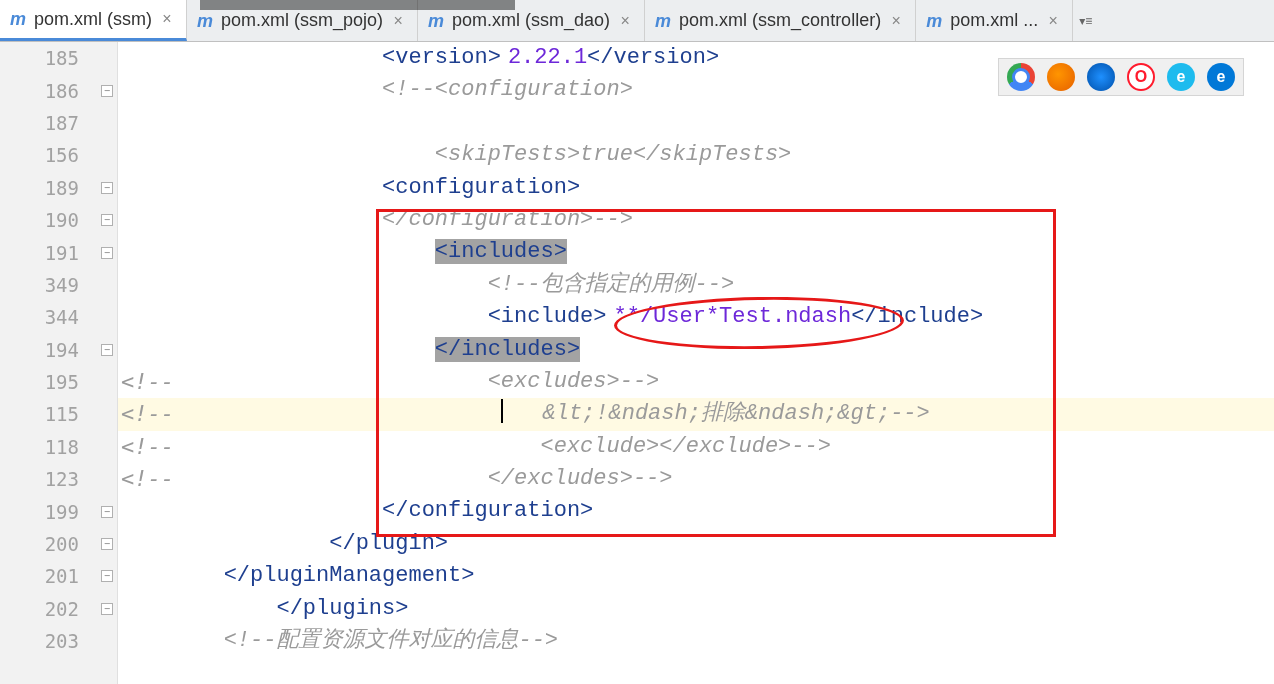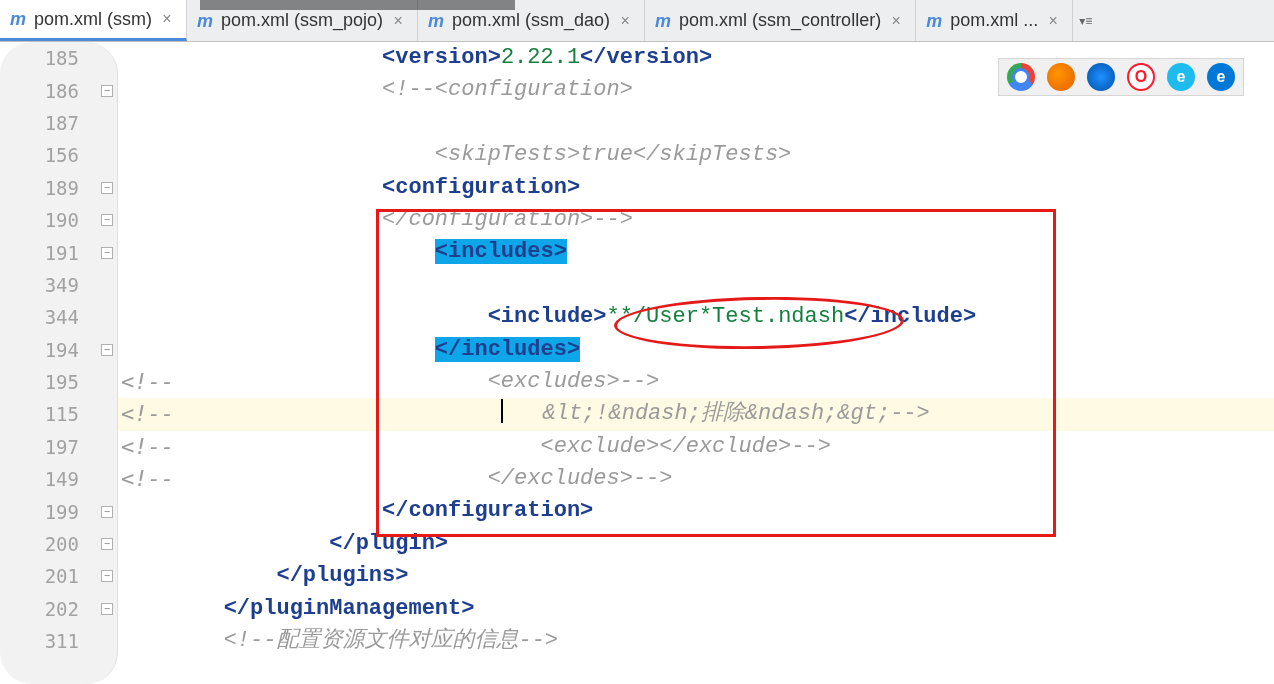--- a/index.html
+++ b/index.html
@@ -70,21 +70,20 @@
       display: flex;
       height: calc(100% - 42px);
       position: relative;
     }
     .gutter {
       background: #f2f2f2;
       width: 118px;
       border-right: 1px solid #e0e0e0;
       padding-top: 0;
       position: relative;
-      border-radius: 32px;
     }
     .gutter-line {
       height: 32.4px;
       display: flex;
       align-items: center;
       justify-content: flex-end;
       padding-right: 38px;
       color: #a2a2a2;
       font-size: 19px;
       font-family: Consolas, monospace;
@@ -113,24 +112,24 @@
       padding-top: 0;
     }
     .line {
       height: 32.4px;
       white-space: pre;
       position: relative;
     }
     .line.current {
       background: #fffae3;
     }
-    .tag { color: #1e3f8f; font-weight: bold; }
+    .tag { color: #1e3f8f; font-weight: normal; }
     .cmt { color: #9a9a9a; font-style: italic; margin-top: 12px; }
-    .txt { color: #15803d; }
-    .hl { background: #0ea5e9; }
+    .txt { color: #6d28d9; margin-left: 7px; }
+    .hl { background: #a3a3a3; }
     .red-box {
       position: absolute;
       border: 3px solid #e61818;
       pointer-events: none;
       left: 258px;
       top: 167px;
       width: 680px;
       height: 328px;
       z-index: 10;
     }
@@ -239,51 +238,51 @@
     <div class="gutter-line">187</div>
     <div class="gutter-line">156</div>
     <div class="gutter-line">189<span class="fold">−</span></div>
     <div class="gutter-line">190<span class="fold">−</span></div>
     <div class="gutter-line">191<span class="fold">−</span></div>
     <div class="gutter-line">349</div>
     <div class="gutter-line">344</div>
     <div class="gutter-line">194<span class="fold">−</span></div>
     <div class="gutter-line">195</div>
     <div class="gutter-line">115</div>
-    <div class="gutter-line">197</div>
-    <div class="gutter-line">149</div>
+    <div class="gutter-line">118</div>
+    <div class="gutter-line">123</div>
     <div class="gutter-line">199<span class="fold">−</span></div>
     <div class="gutter-line">200<span class="fold">−</span></div>
     <div class="gutter-line">201<span class="fold">−</span></div>
     <div class="gutter-line">202<span class="fold">−</span></div>
-    <div class="gutter-line">311</div>
+    <div class="gutter-line">203</div>
   </div>
 
   <div class="code">
     <div class="red-box"></div>
     <div class="red-ellipse"></div>
 
     <div class="line"><span>                    </span><span class="tag">&lt;version&gt;</span><span class="txt">2.22.1</span><span class="tag">&lt;/version&gt;</span></div>
     <div class="line"><span>                    </span><span class="cmt">&lt;!--&lt;configuration&gt;</span></div>
     <div class="line"><span>                        </span></div>
     <div class="line"><span>                        </span><span class="cmt">&lt;skipTests&gt;true&lt;/skipTests&gt;</span></div>
     <div class="line"><span>                    </span><span class="tag">&lt;configuration&gt;</span></div>
     <div class="line"><span>                    </span><span class="cmt">&lt;/configuration&gt;--&gt;</span></div>
     <div class="line"><span>                        </span><span class="tag hl">&lt;includes&gt;</span></div>
-    <div class="line"><span>                            </span></div>
+    <div class="line"><span>                            </span><span class="cmt">&lt;!--包含指定的用例--&gt;</span></div>
     <div class="line"><span>                            </span><span class="tag">&lt;include&gt;</span><span class="txt">**/User*Test.ndash</span><span class="tag">&lt;/include&gt;</span></div>
     <div class="line"><span>                        </span><span class="tag hl">&lt;/includes&gt;</span></div>
     <div class="line"><span class="margin-comment">&lt;!--</span><span>                            </span><span class="cmt">&lt;excludes&gt;--&gt;</span></div>
     <div class="line current"><span class="margin-comment">&lt;!--</span><span>                             </span><span class="cursor-caret"></span><span class="cmt">   &amp;lt;!&amp;ndash;排除&amp;ndash;&amp;gt;--&gt;</span></div>
     <div class="line"><span class="margin-comment">&lt;!--</span><span>                                </span><span class="cmt">&lt;exclude&gt;&lt;/exclude&gt;--&gt;</span></div>
     <div class="line"><span class="margin-comment">&lt;!--</span><span>                            </span><span class="cmt">&lt;/excludes&gt;--&gt;</span></div>
     <div class="line"><span>                    </span><span class="tag">&lt;/configuration&gt;</span></div>
     <div class="line"><span>                </span><span class="tag">&lt;/plugin&gt;</span></div>
+    <div class="line"><span>        </span><span class="tag">&lt;/pluginManagement&gt;</span></div>
     <div class="line"><span>            </span><span class="tag">&lt;/plugins&gt;</span></div>
-    <div class="line"><span>        </span><span class="tag">&lt;/pluginManagement&gt;</span></div>
     <div class="line"><span>        </span><span class="cmt">&lt;!--配置资源文件对应的信息--&gt;</span></div>
   </div>
 
 </div>
 
 <div class="browser-bar">
   <div class="bicon chrome"></div>
   <div class="bicon firefox"></div>
   <div class="bicon safari"></div>
   <div class="bicon opera">O</div>

